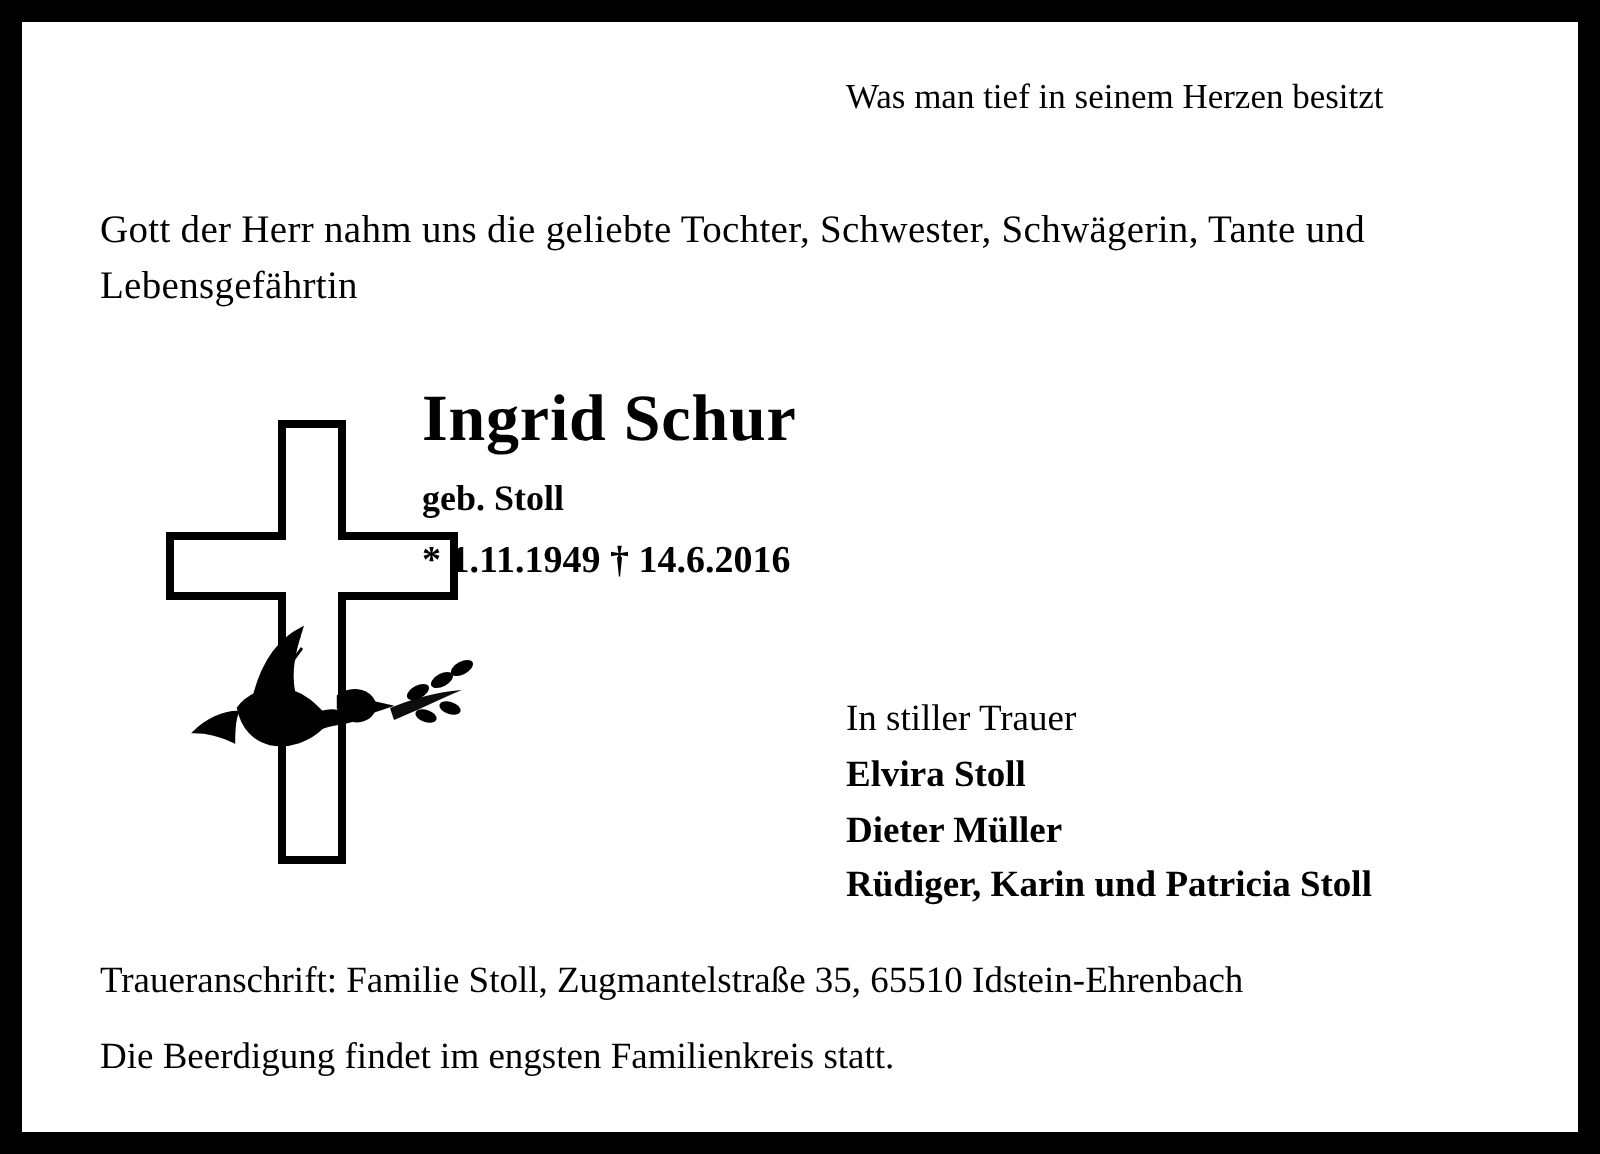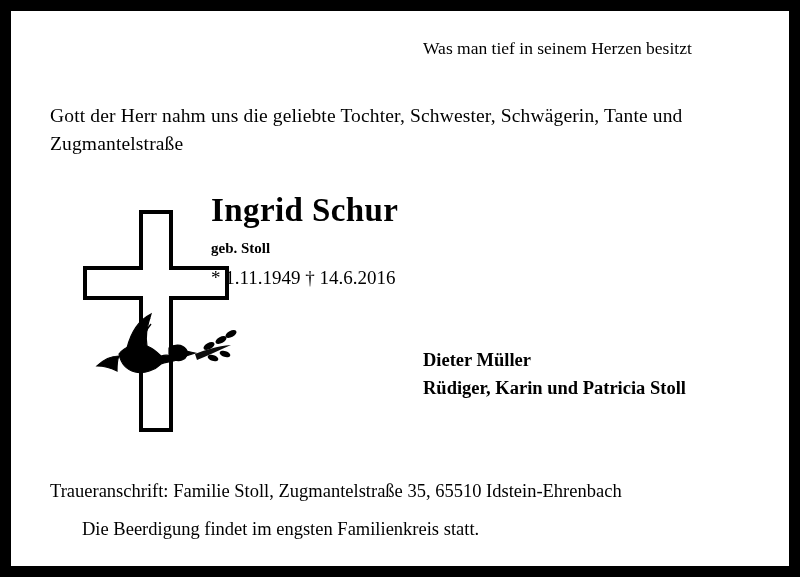--- a/index.html
+++ b/index.html
@@ -85,28 +85,28 @@
     width: 560px;
     text-align: left;
   }
   .deceased-name {
     font-size: 33px;
     font-weight: bold;
     letter-spacing: 0.4px;
     line-height: 1.2;
   }
   .maiden-name {
-    font-size: 15px;
+    font-size: 18px;
     font-weight: bold;
     margin-top: 8px;
     line-height: 1.2;
   }
   .dates {
     font-size: 19px;
-    font-weight: normal;
+    font-weight: bold;
     margin-top: 10px;
     line-height: 1.2;
   }
 
   .mourners {
     position: absolute;
     left: 412px;
     top: 336px;
     width: 340px;
     font-size: 18.5px;
@@ -122,21 +122,20 @@
   .footer {
     position: absolute;
     left: 39px;
     top: 466px;
     width: 720px;
     font-size: 18.5px;
     line-height: 1.55;
   }
   .footer .line2 {
     margin-top: 9px;
-    margin-left: 32px;
   }
 
   .cross-wrap {
     position: absolute;
     left: 70px;
     top: 195px;
     width: 170px;
     height: 230px;
   }
 </style>
@@ -149,21 +148,21 @@
   <div class="frame-bottom"></div>
   <div class="frame-left"></div>
   <div class="frame-right"></div>
 
   <div class="inner">
 
     <div class="verse">
       <div>Was man tief in seinem Herzen besitzt</div>
     </div>
 
-    <div class="intro">Gott der Herr nahm uns die geliebte Tochter, Schwester, Schwägerin, Tante und Zugmantelstraße</div>
+    <div class="intro">Gott der Herr nahm uns die geliebte Tochter, Schwester, Schwägerin, Tante und Lebensgefährtin</div>
 
     <div class="cross-wrap">
       <svg width="170" height="230" viewBox="0 0 170 230" xmlns="http://www.w3.org/2000/svg">
 
         <g fill="none" stroke="#000000" stroke-width="4">
           <path d="M60 6 H90 V62 H146 V92 H90 V224 H60 V92 H4 V62 H60 Z"></path>
         </g>
 
         <g fill="#000000" stroke="#000000" stroke-width="1.2">
 
@@ -196,20 +195,22 @@
       </svg>
     </div>
 
     <div class="name-block">
       <div class="deceased-name">Ingrid Schur</div>
       <div class="maiden-name">geb. Stoll</div>
       <div class="dates">* 1.11.1949   † 14.6.2016</div>
     </div>
 
     <div class="mourners">
+      <div class="lead">In stiller Trauer</div>
+      <div class="nm">Elvira Stoll</div>
       <div class="nm">Dieter Müller</div>
       <div class="nm">Rüdiger, Karin und Patricia Stoll</div>
     </div>
 
     <div class="footer">
       <div class="line1">Traueranschrift: Familie Stoll, Zugmantelstraße 35, 65510 Idstein-Ehrenbach</div>
       <div class="line2">Die Beerdigung findet im engsten Familienkreis statt.</div>
     </div>
 
   </div>

